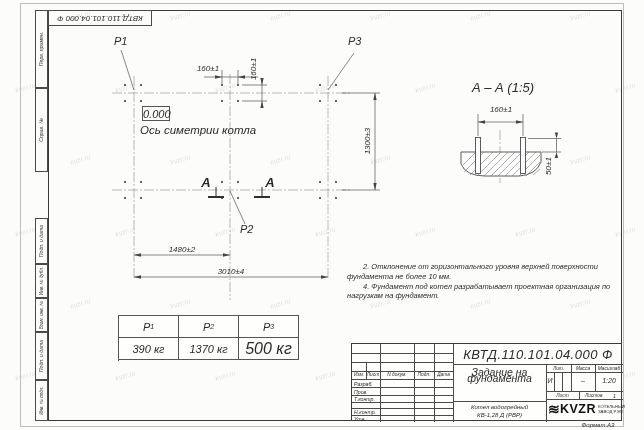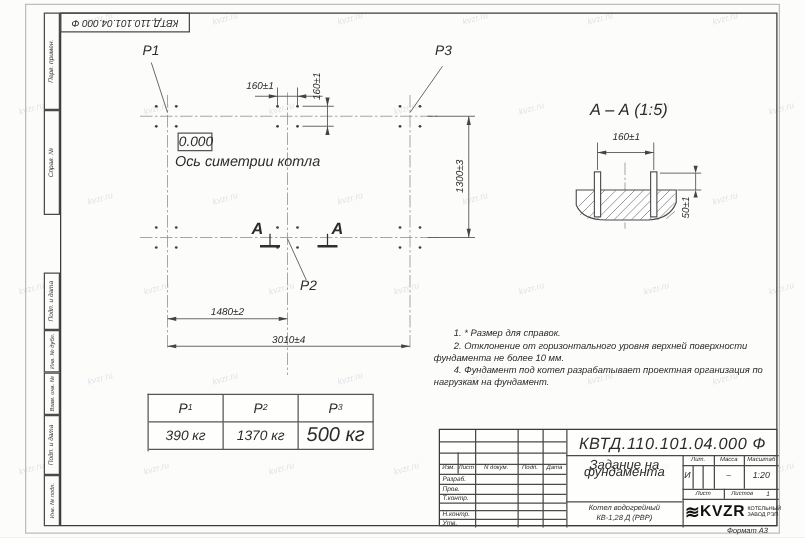--- a/index.html
+++ b/index.html
@@ -239,21 +239,20 @@
     <div class="wt-cell gt" style="font-size:11px;">
       <span>Р</span>
         <sub style="font-size:7px;">3</sub>
     </div>
     <div class="wt-cell gt" style="font-size:11px;">390 кг</div>
     <div class="wt-cell gt" style="font-size:11px;">1370 кг</div>
     <div class="wt-cell gt" style="font-size:16px;">500 кг</div>
   </div>
 
   <div class="abs gt" style="left:347px;top:262px;width:270px;font-size:7.5px;line-height:9.8px;z-index:3;">
-    <p class="note">1. * Размер для справок.</p>
     <p class="note">2. Отклонение от горизонтального уровня верхней поверхности фундамента не более 10 мм.</p>
     <p class="note">4. Фундамент под котел разрабатывает проектная организация по нагрузкам на фундамент.</p>
   </div>
 
   <div class="abs" style="left:351px;top:343px;width:271px;height:78px;border:1.2px solid #3a3a3a;box-sizing:border-box;z-index:3;background:rgba(255,255,255,0.65);">
 
     <div class="tbline" style="left:101px;top:0;width:1px;height:78px;"></div>
     <div class="tbline" style="left:101px;top:20px;width:170px;height:1px;"></div>
     <div class="tbline" style="left:194px;top:20px;width:1px;height:58px;"></div>
     <div class="tbline" style="left:101px;top:57px;width:93px;height:1px;"></div>

